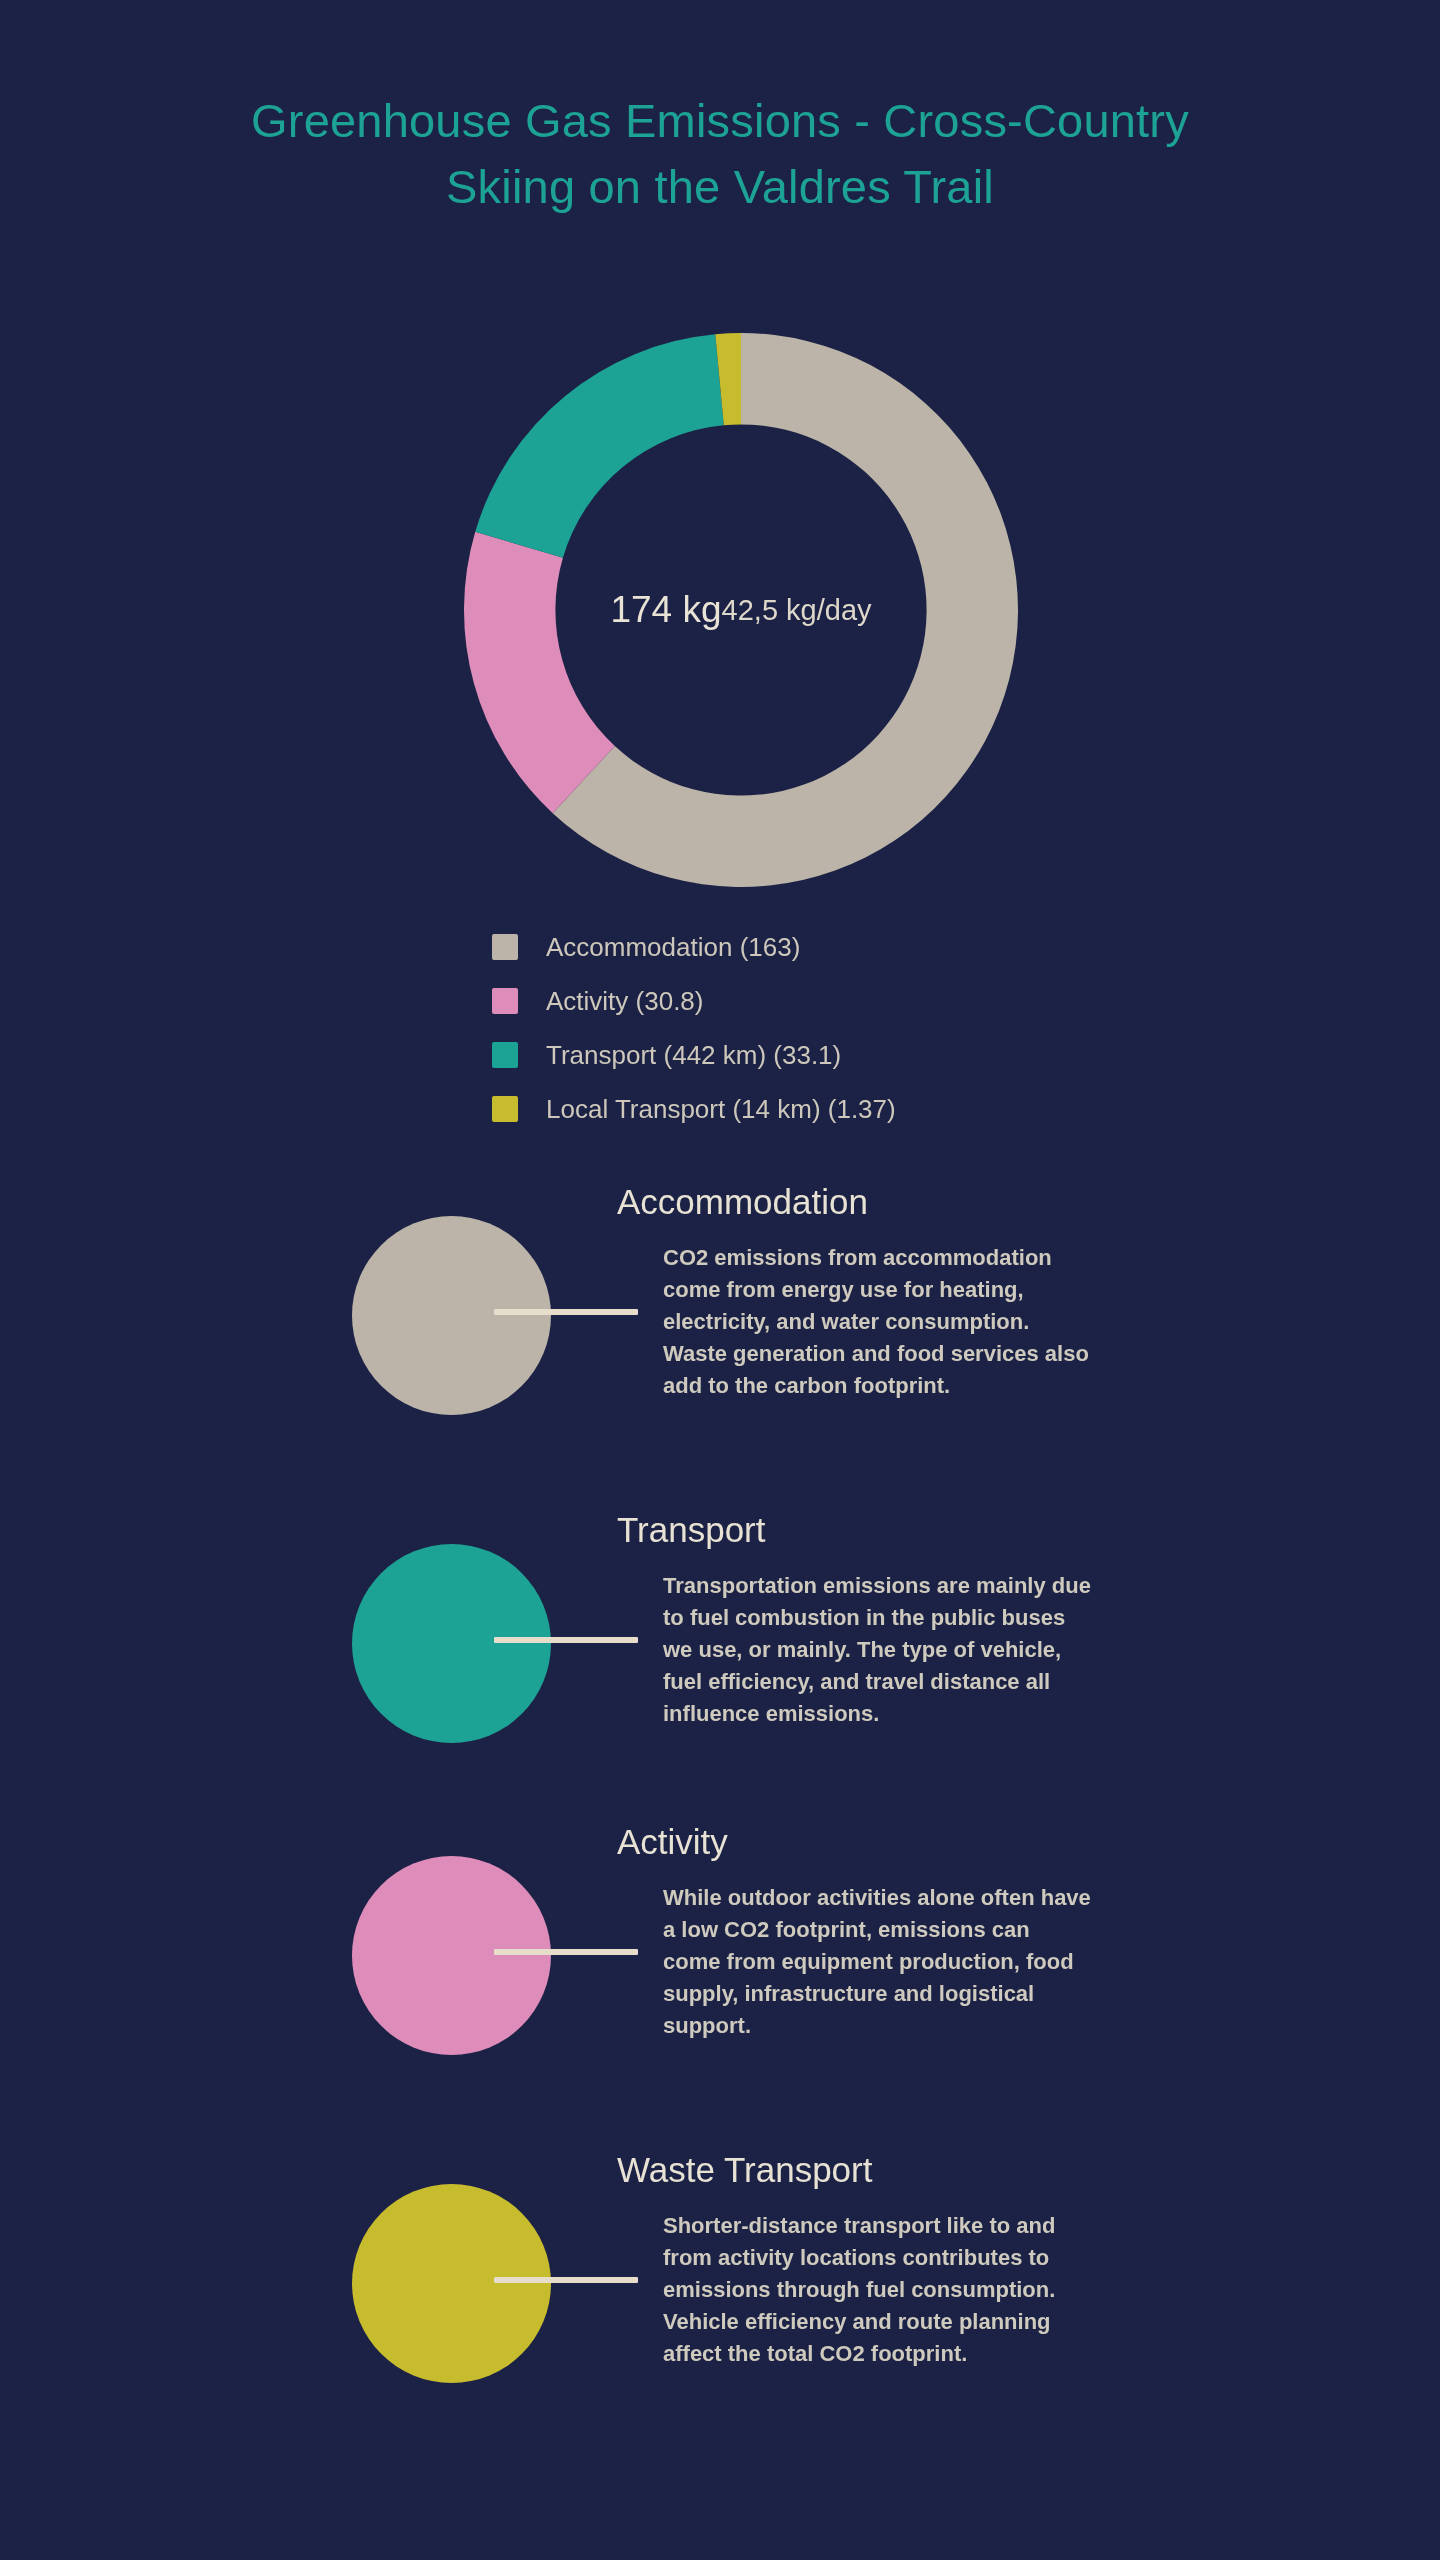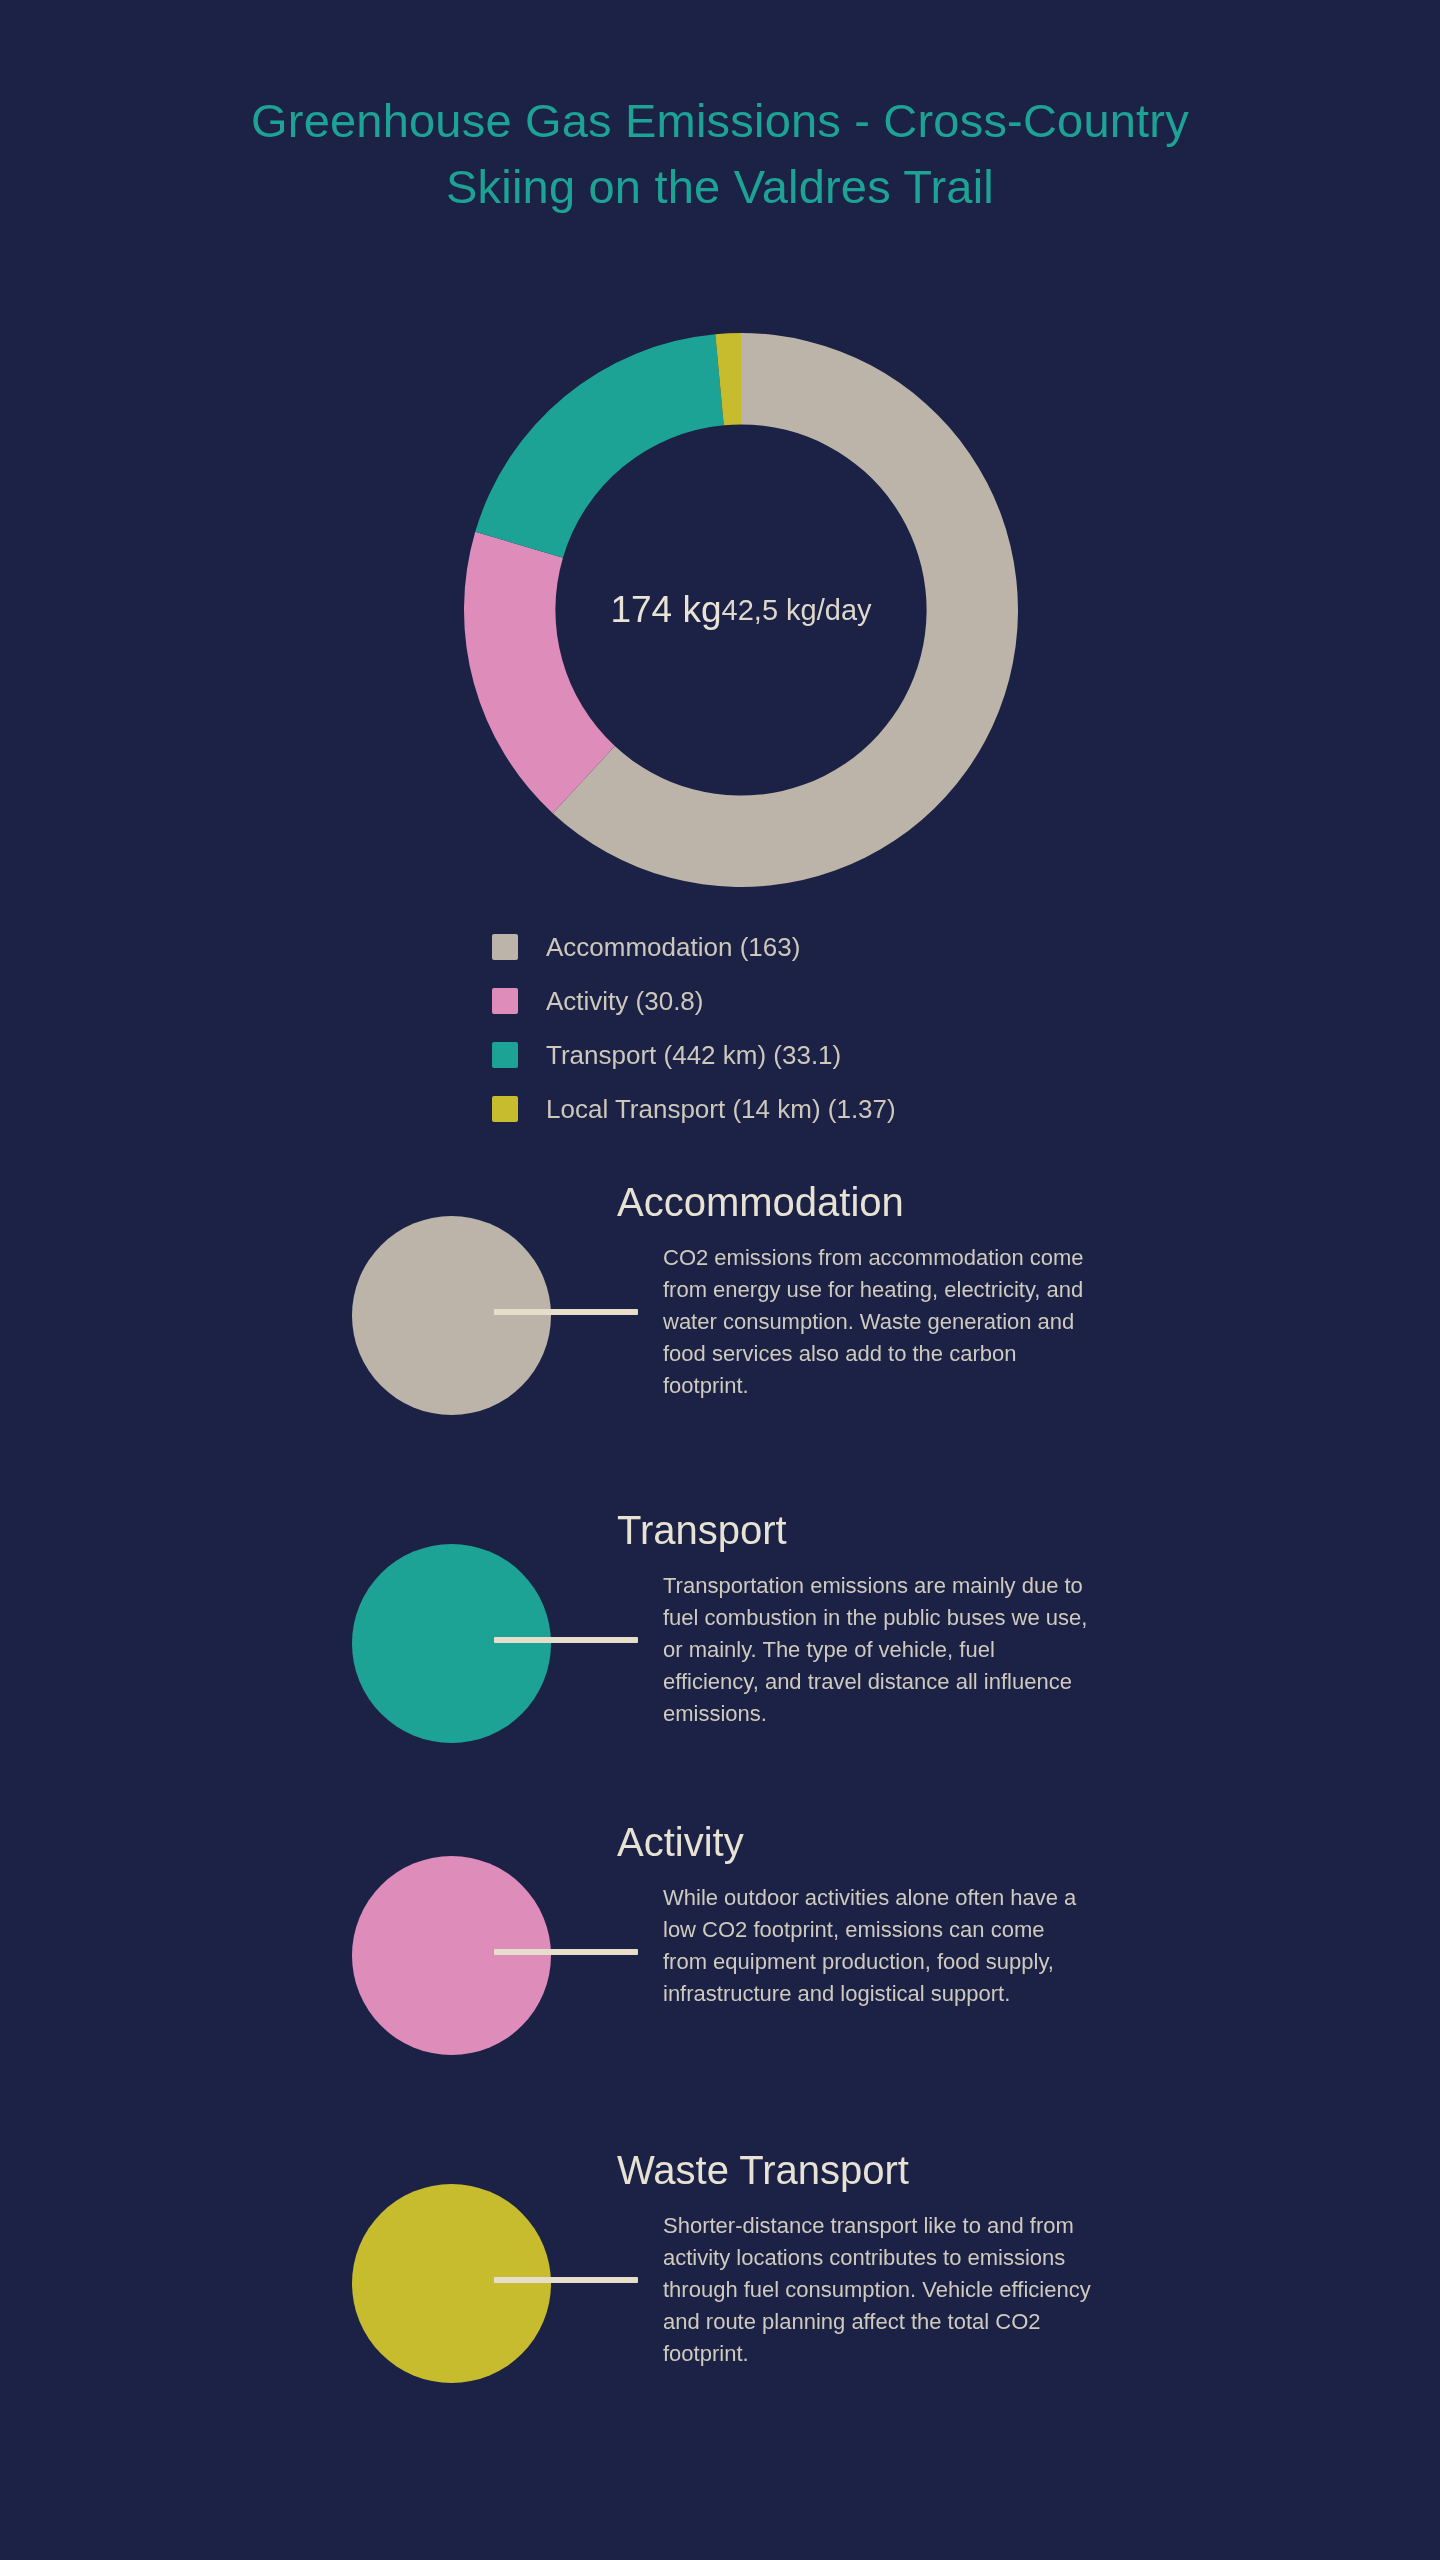--- a/index.html
+++ b/index.html
@@ -42,26 +42,26 @@
   .sec-circle {
     position:absolute; left:352px; top:36px;
     width:199px; height:199px; border-radius:50%;
   }
   .sec-line {
     position:absolute; left:494px; top:129px;
     width:144px; height:6px; background:#e6ddcb; border-radius:1px;
   }
   .sec-heading {
     position:absolute; left:617px; top:0;
-    font-size:40px; line-height:44px; color:#e8e2d4; font-weight:400;
+    font-size:35px; line-height:44px; color:#e8e2d4; font-weight:400;
     white-space:nowrap;
   }
   .sec-body {
     position:absolute; left:663px; top:62px; width:430px;
-    font-size:22px; line-height:32px; color:#cfcabe;
+    font-size:22px; line-height:32px; color:#cfcabe;font-weight:bold;
   }
 </style>
 </head>
 <body>
 
 <div class="page">
 
   <h1 class="title">Greenhouse Gas Emissions - Cross-Country Skiing on the Valdres Trail</h1>
 
   <div class="donut-wrap">

